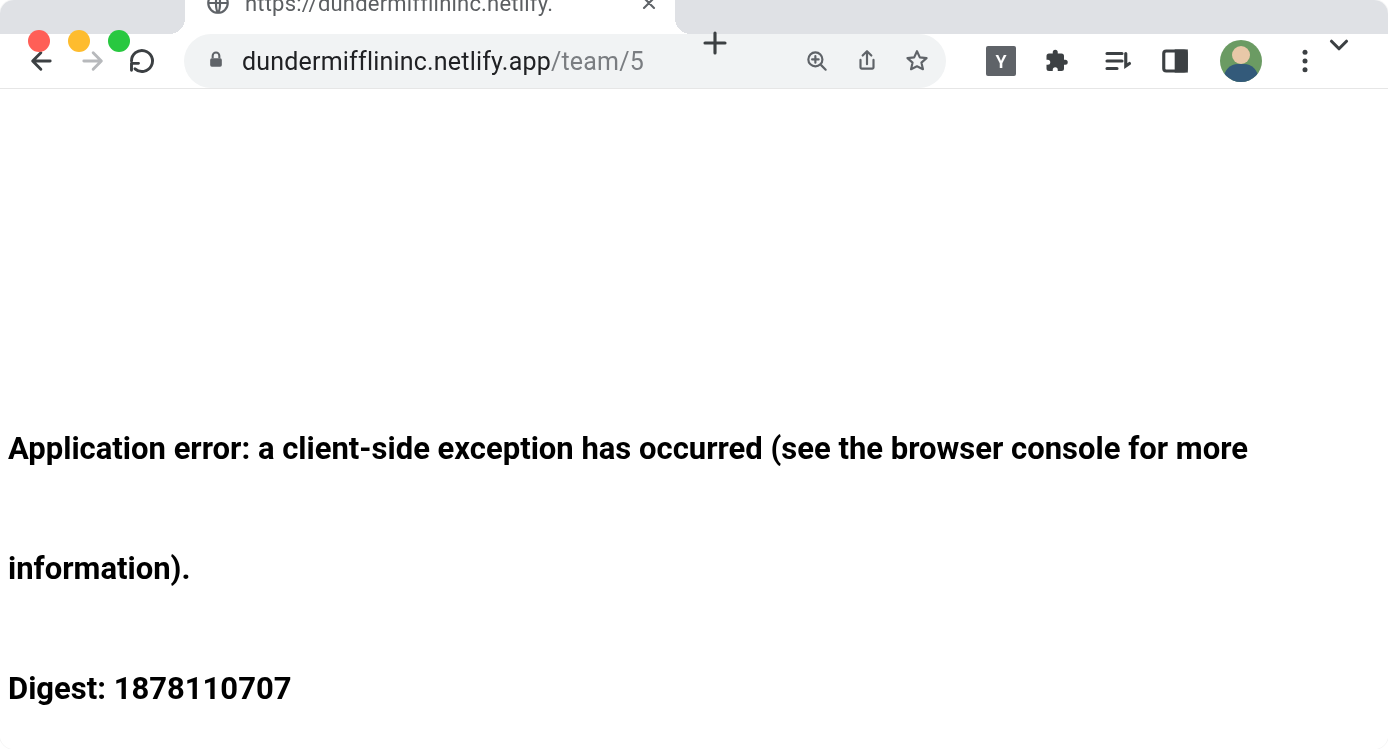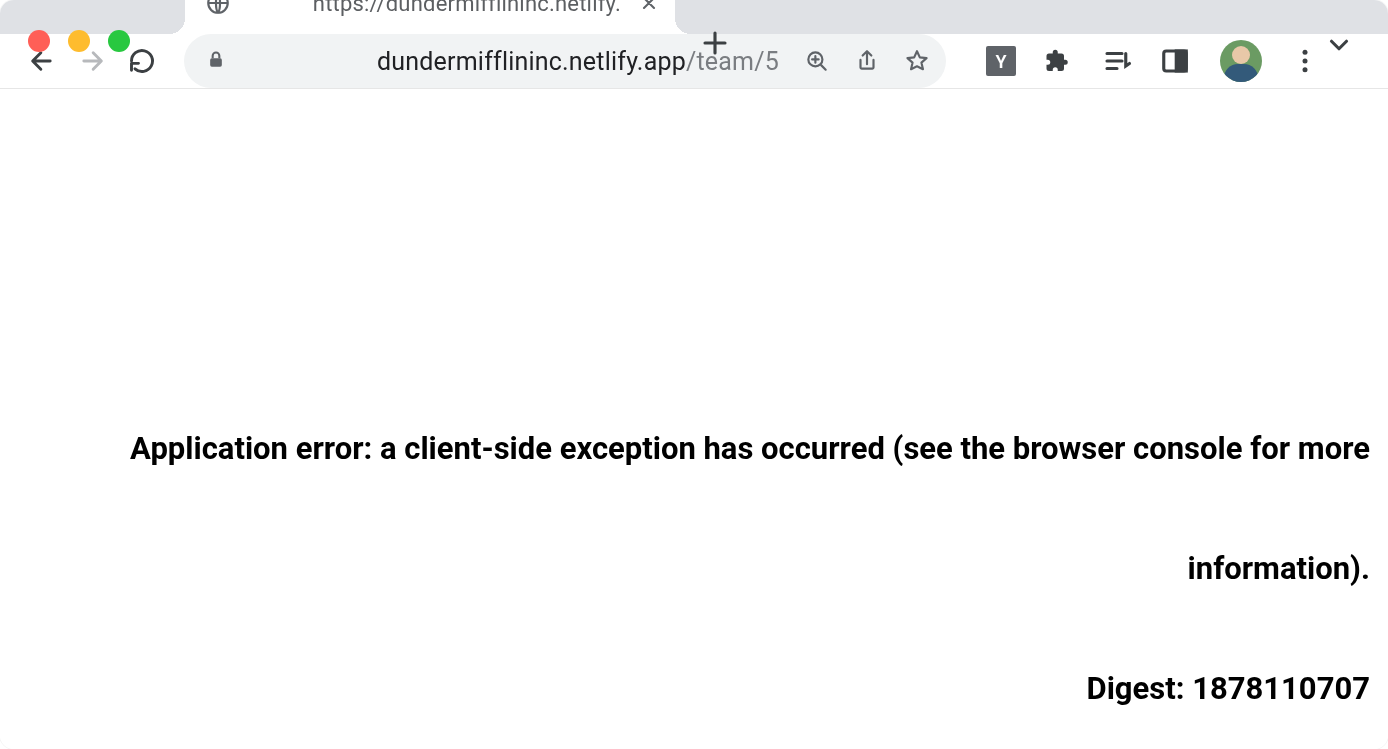--- a/index.html
+++ b/index.html
@@ -1,17 +1,17 @@
 <!DOCTYPE html>
 <html><head>
   <meta charset="utf-8">
   <style>
     * { box-sizing: border-box; margin: 0; padding: 0; }
     html, body { width: 1388px; height: 749px; overflow: hidden; font-family: -apple-system, BlinkMacSystemFont, "Segoe UI", Roboto, Helvetica, Arial, sans-serif; background: #fff; }
-    .window { width: 1388px; height: 749px; border-radius: 14px; overflow: hidden; background: #fff; box-shadow: 0 0 0 1px rgba(0,0,0,0.04); display: flex; flex-direction: column; text-align: right; }
+    .window { width: 1388px; height: 749px; border-radius: 14px; overflow: hidden; background: #fff; box-shadow: 0 0 0 1px rgba(0,0,0,0.04); display: flex; flex-direction: column; }
 
     
     .tabstrip { background: #dfe1e5; height: 80px; display: flex; align-items: flex-end; position: relative; }
     .traffic-lights { position: absolute; top: 30px; left: 28px; display: flex; gap: 18px; }
     .tl { width: 22px; height: 22px; border-radius: 50%; }
     .tl-red { background: #ff5f57; }
     .tl-yellow { background: #febc2e; }
     .tl-green { background: #28c840; }
 
     .tab { position: absolute; left: 185px; bottom: 0; width: 490px; height: 62px; background: #fff; border-top-left-radius: 16px; border-top-right-radius: 16px; display: flex; align-items: center; padding: 0 16px 0 20px; gap: 14px; }
@@ -25,40 +25,40 @@
 
     .new-tab { position: absolute; left: 700px; top: 28px; width: 30px; height: 30px; color: #3c4043; cursor: pointer; display:flex; align-items:center; justify-content:center; }
     .tabs-chevron { position: absolute; right: 34px; top: 30px; width: 30px; height: 30px; color: #3c4043; cursor: pointer; display:flex; align-items:center; justify-content:center; }
 
     
     .toolbar { height: 74px; background: #fff; display: flex; align-items: center; padding: 0 26px 0 20px; gap: 6px; border-bottom: 1px solid #e6e6e6; }
     .nav-btn { width: 44px; height: 44px; display: flex; align-items: center; justify-content: center; color: #3c4043; border-radius: 50%; cursor: pointer; }
     .nav-btn.disabled { color: #b7b9bc; }
     .nav-btn svg { width: 28px; height: 28px; }
 
-    .omnibox { flex: 0 0 auto; margin: 0 10px 0 14px; width: 762px; height: 54px; background: #f1f3f4; border-radius: 28px; display: flex; align-items: center; padding: 0 16px 0 22px; gap: 25px; }
+    .omnibox { flex: 0 0 auto; margin: 0 10px 0 14px; width: 762px; height: 54px; background: #f1f3f4; border-radius: 28px; display: flex; align-items: center; padding: 0 16px 0 22px; gap: 16px; }
     .lock-icon { width: 20px; height: 22px; color: #5f6368; flex: 0 0 auto; }
     .url { font-size: 25px; letter-spacing: 0.2px; white-space: nowrap; flex: 1 1 auto; overflow: hidden; }
     .url .host { color: #202124; }
     .url .path { color: #7a7d81; }
     .omni-actions { display: flex; align-items: center; gap: 24px; color: #5f6368; }
     .oi { width: 26px; height: 26px; cursor: pointer; display:flex; align-items:center; justify-content:center; }
     .oi svg { width: 100%; height: 100%; }
 
     .ext-row { display: flex; align-items: center; gap: 28px; margin-left: 24px; color: #3c4043; }
     .ext { width: 30px; height: 30px; cursor: pointer; display:flex; align-items:center; justify-content:center; }
     .ext svg, .ext .y-badge { width: 100%; height: 100%; }
     .y-badge { background: #5f6368; color: #fff; display:flex; align-items:center; justify-content:center; font-weight: 600; font-size: 18px; border-radius: 2px; }
 
     .avatar { width: 42px; height: 42px; border-radius: 50%; background: #6b9b63; position: relative; overflow: hidden; cursor: pointer; margin-left: 2px; }
     .avatar .head { position:absolute; width:18px; height:18px; background:#e8c8a8; border-radius:50%; left:12px; top:6px; }
     .avatar .body { position:absolute; width:34px; height:22px; background:#335a7a; border-radius:14px 14px 0 0; left:4px; top:24px; }
 
     .main { flex: 1 1 auto; background: #fff; padding-top: 300px; }
-    .error-text { font-size: 31px; line-height: 120px; color: #000; padding: 0 18px; font-family: -apple-system, BlinkMacSystemFont, "Segoe UI", Roboto, Helvetica, Arial, sans-serif; }
+    .error-text { font-size: 31px; line-height: 120px; color: #000; padding: 0 8px; font-family: -apple-system, BlinkMacSystemFont, "Segoe UI", Roboto, Helvetica, Arial, sans-serif; }
   </style>
 </head>
 <body>
 
 <div class="window">
 
   <div class="tabstrip">
     <div class="traffic-lights">
       <div class="tl tl-red"></div>
       <div class="tl tl-yellow"></div>

